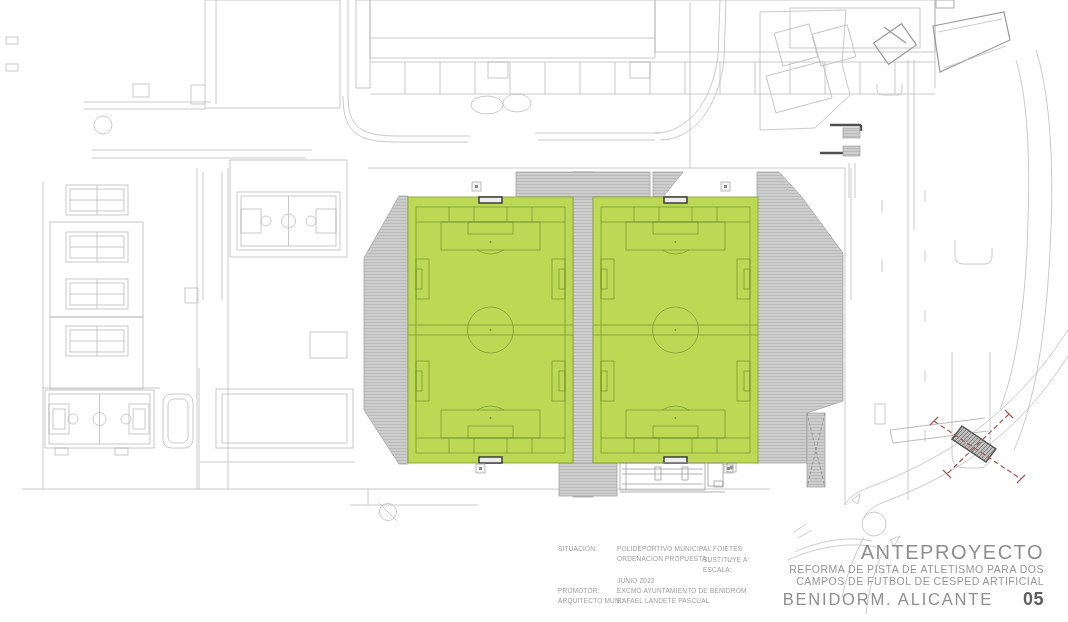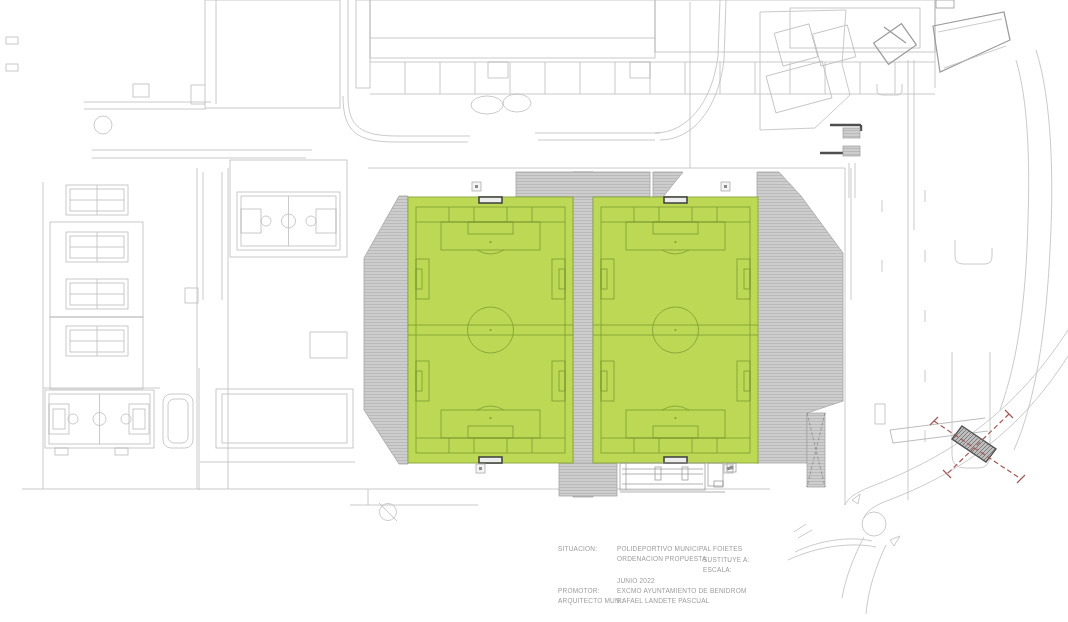--- a/index.html
+++ b/index.html
@@ -254,14 +254,23 @@
     <div class="i-ord">ORDENACION PROPUESTA</div>
     <div class="i-sus">SUSTITUYE A:</div>
     <div class="i-esc">ESCALA:</div>
     <div class="i-fec">JUNIO 2022</div>
     <div class="i-pro-l">PROMOTOR:</div>
     <div class="i-pro-v">EXCMO AYUNTAMIENTO DE BENIDROM</div>
     <div class="i-arq-l">ARQUITECTO MUN.:</div>
     <div class="i-arq-v">RAFAEL LANDETE PASCUAL</div>
   </div>
 
+  <div class="title-block">
+    <div class="tb-main">ANTEPROYECTO</div>
+    <div class="tb-sub">REFORMA DE PISTA DE ATLETISMO PARA DOS</div>
+    <div class="tb-sub">CAMPOS DE FUTBOL DE CESPED ARTIFICIAL</div>
+    <div class="tb-row">
+      <span class="tb-loc">BENIDORM. ALICANTE</span>
+      <span class="tb-num">05</span>
+    </div>
+  </div>
 
 </div>
 
 </body></html>

